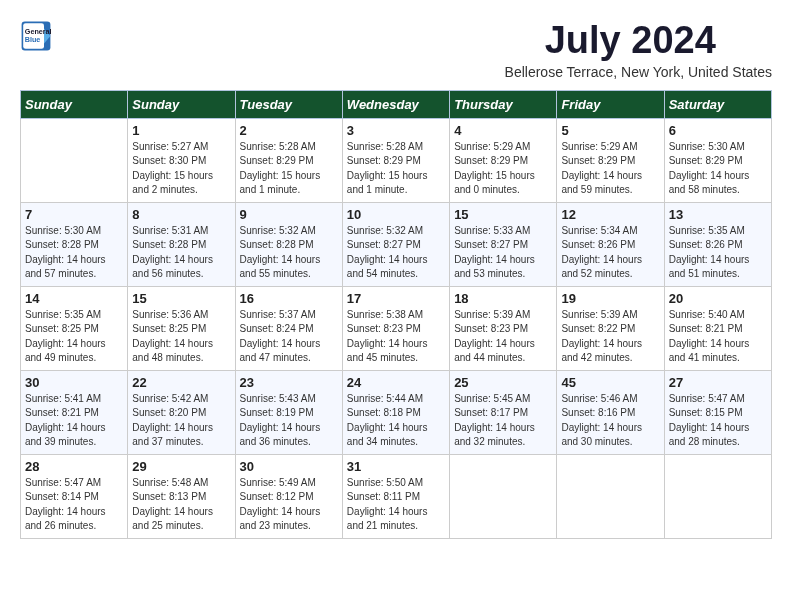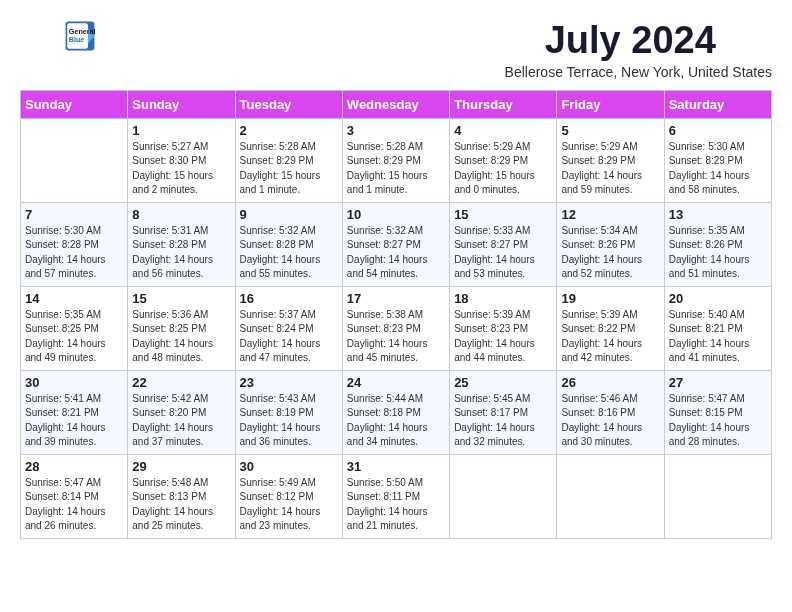--- a/index.html
+++ b/index.html
@@ -13,21 +13,20 @@
     .header {
       display: flex;
       justify-content: space-between;
       align-items: flex-start;
       margin-bottom: 10px;
     }
     .logo {
       display: flex;
       align-items: flex-start;
       gap: 4px;
-      margin-left: 44px;
     }
     .logo-icon {
       width: 32px;
       height: 32px;
     }
     .title-block {
       text-align: center;
     }
     .month-title {
       font-size: 38px;
@@ -40,22 +39,23 @@
       color: #333;
       margin-top: 2px;
       margin-left: 16px;
     }
     table {
       width: 100%;
       border-collapse: collapse;
       font-size: 11px;
     }
     thead tr {
-      background-color: #d946ef;
+      background-color: #14532d;
       color: #fff;
+      font-style: italic;
     }
     thead th {
       padding: 6px 4px;
       text-align: left;
       font-size: 13px;
       font-weight: bold;
       border: 1px solid #b0c4de;
     }
     tbody tr {
       border: 1px solid #ccc;
@@ -220,21 +220,21 @@
         </td>
         <td>
           <span class="day-number">24</span>
           <div class="day-info">Sunrise: 5:44 AM<br>Sunset: 8:18 PM<br>Daylight: 14 hours<br>and 34 minutes.</div>
         </td>
         <td>
           <span class="day-number">25</span>
           <div class="day-info">Sunrise: 5:45 AM<br>Sunset: 8:17 PM<br>Daylight: 14 hours<br>and 32 minutes.</div>
         </td>
         <td>
-          <span class="day-number">26</span>
+          <span class="day-number">45</span>
           <div class="day-info">Sunrise: 5:46 AM<br>Sunset: 8:16 PM<br>Daylight: 14 hours<br>and 30 minutes.</div>
         </td>
         <td>
           <span class="day-number">27</span>
           <div class="day-info">Sunrise: 5:47 AM<br>Sunset: 8:15 PM<br>Daylight: 14 hours<br>and 28 minutes.</div>
         </td>
       </tr>
       <tr>
         <td>
           <span class="day-number">28</span>

